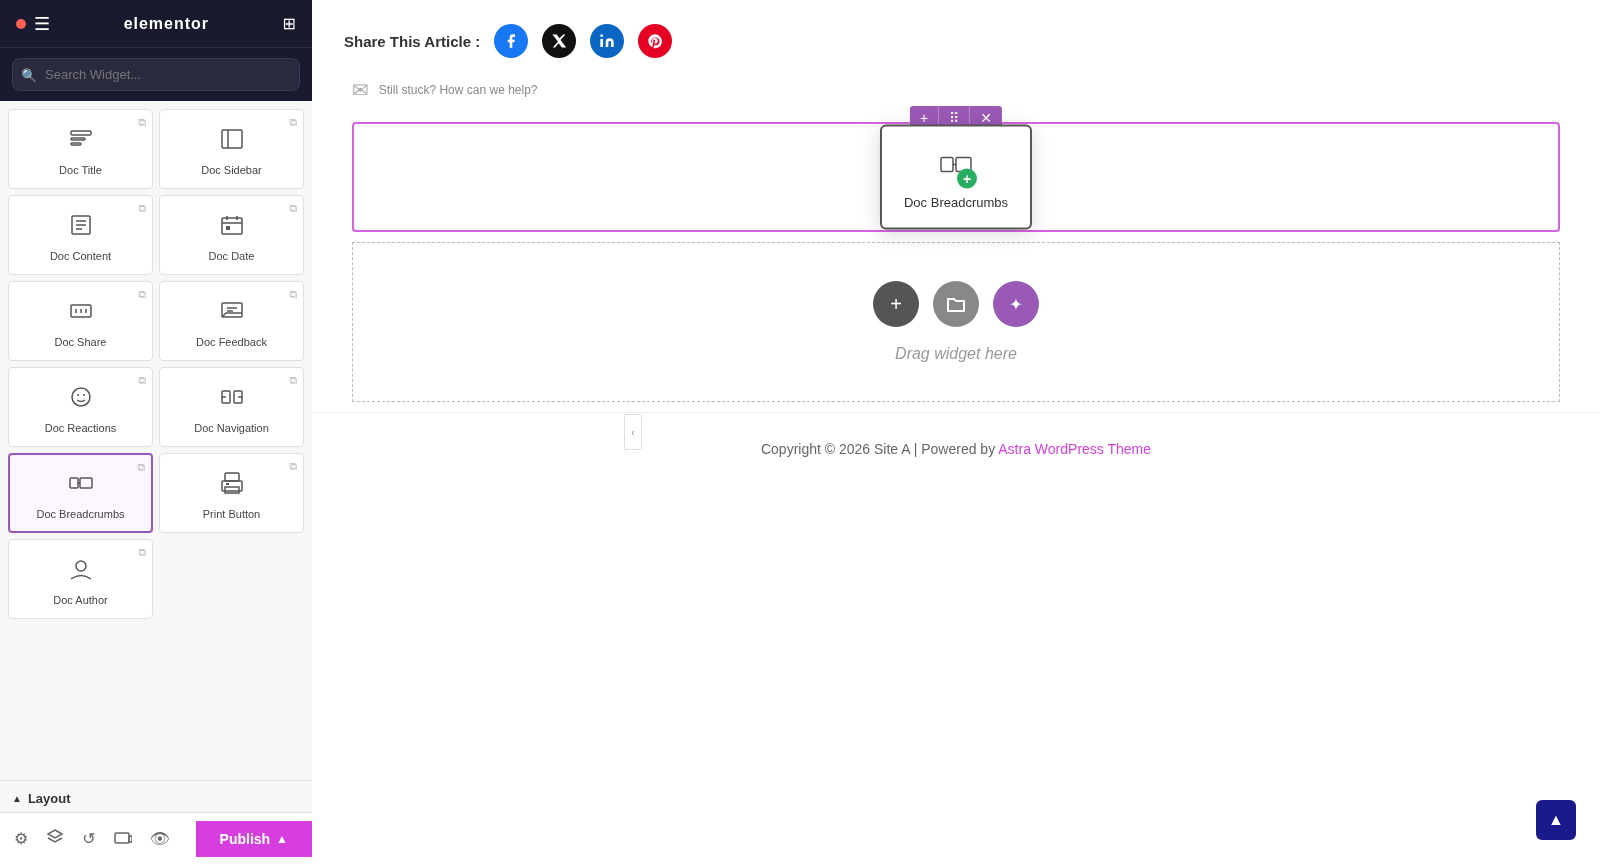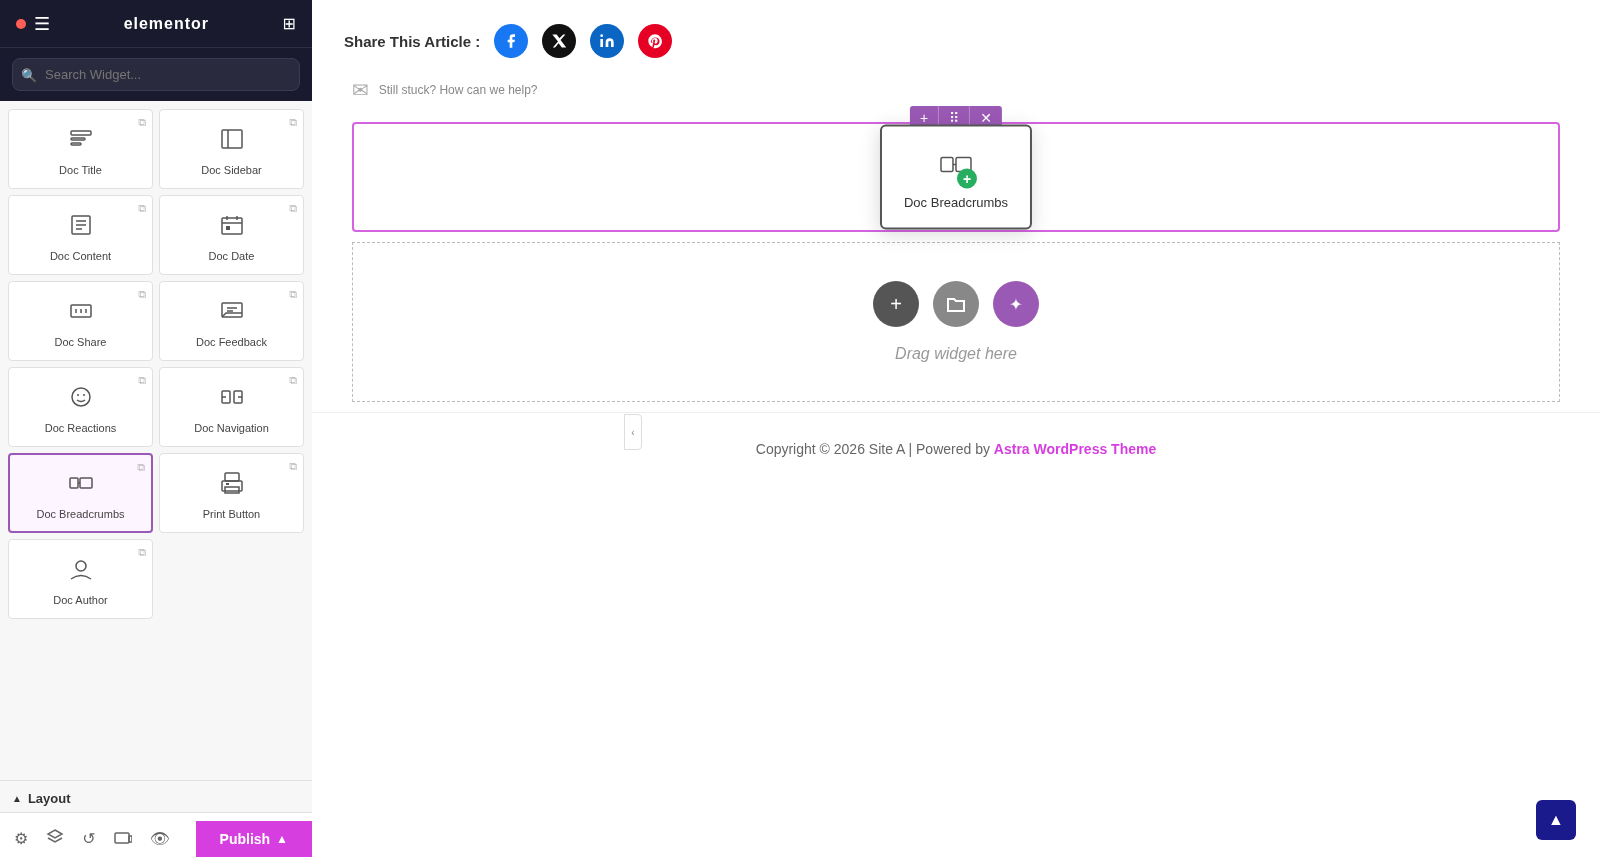--- a/index.html
+++ b/index.html
@@ -328,21 +328,21 @@
     .drag-hint { font-size: 16px; color: #999; font-style: italic; }
 
     
     .canvas-footer {
       padding: 28px 40px;
       text-align: center;
       color: #666;
       font-size: 14px;
       border-top: 1px solid #eee;
     }
-    .footer-link { color: #d63ee0; text-decoration: none; font-weight: bold; }
+    .footer-link { color: #d63ee0; text-decoration: none; }
 
     
     .collapse-toggle {
       position: absolute;
       left: 312px;
       top: 50%;
       transform: translateY(-50%);
       background: #fff;
       border: 1px solid #ddd;
       border-radius: 0 4px 4px 0;

